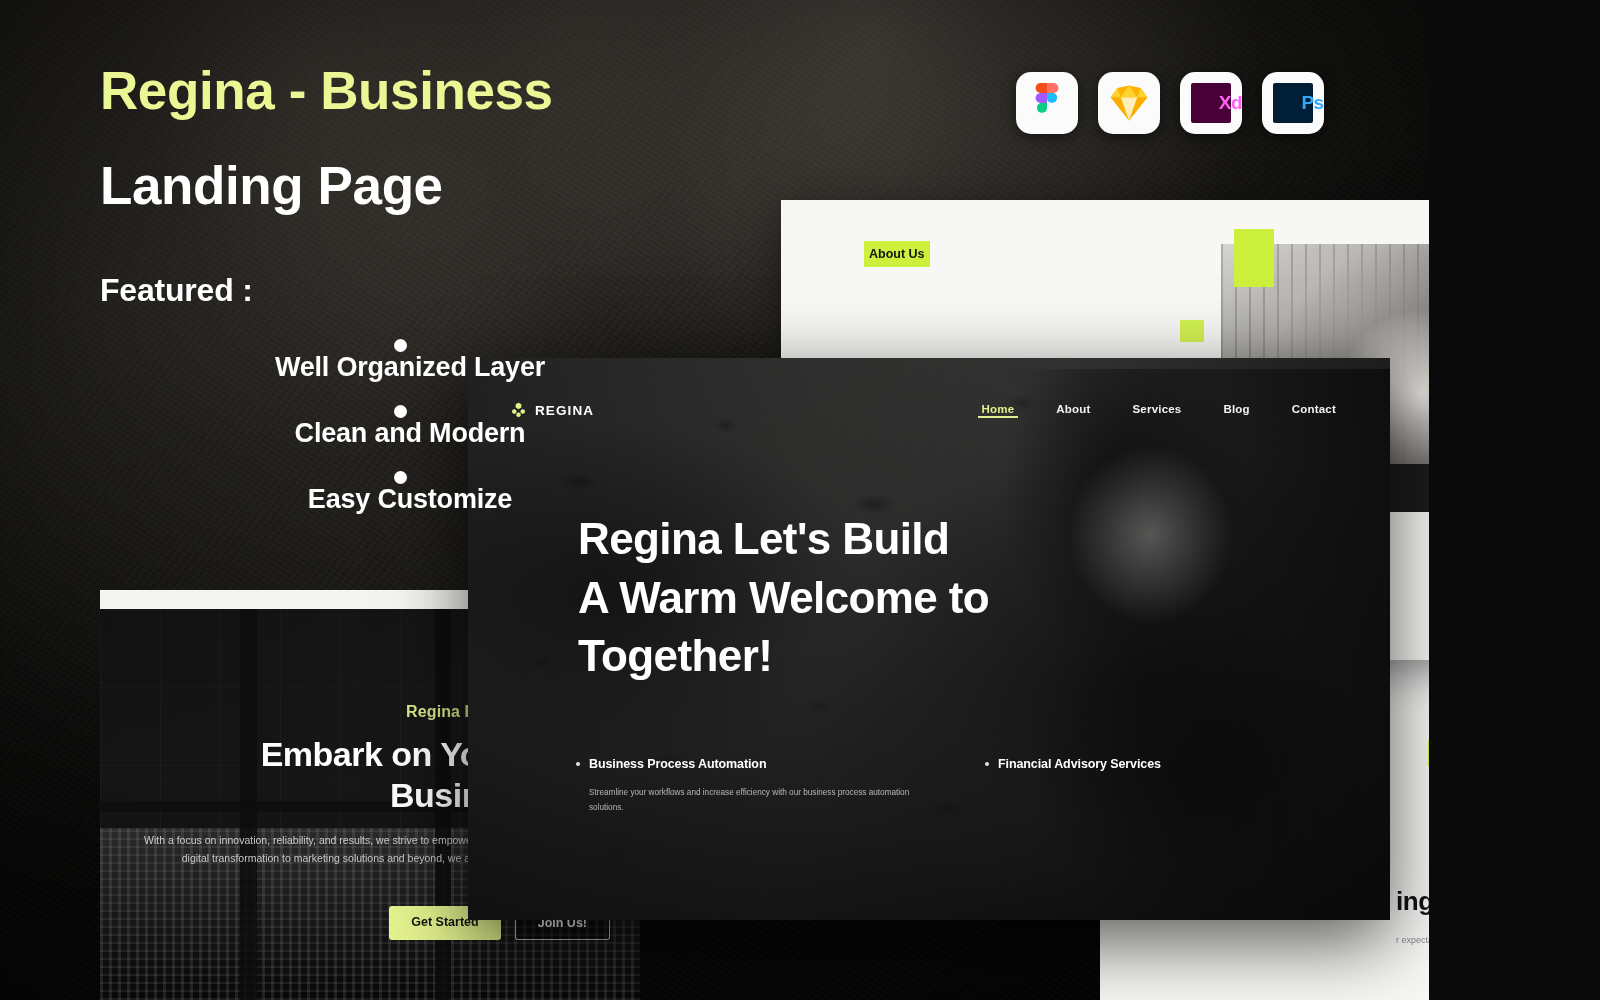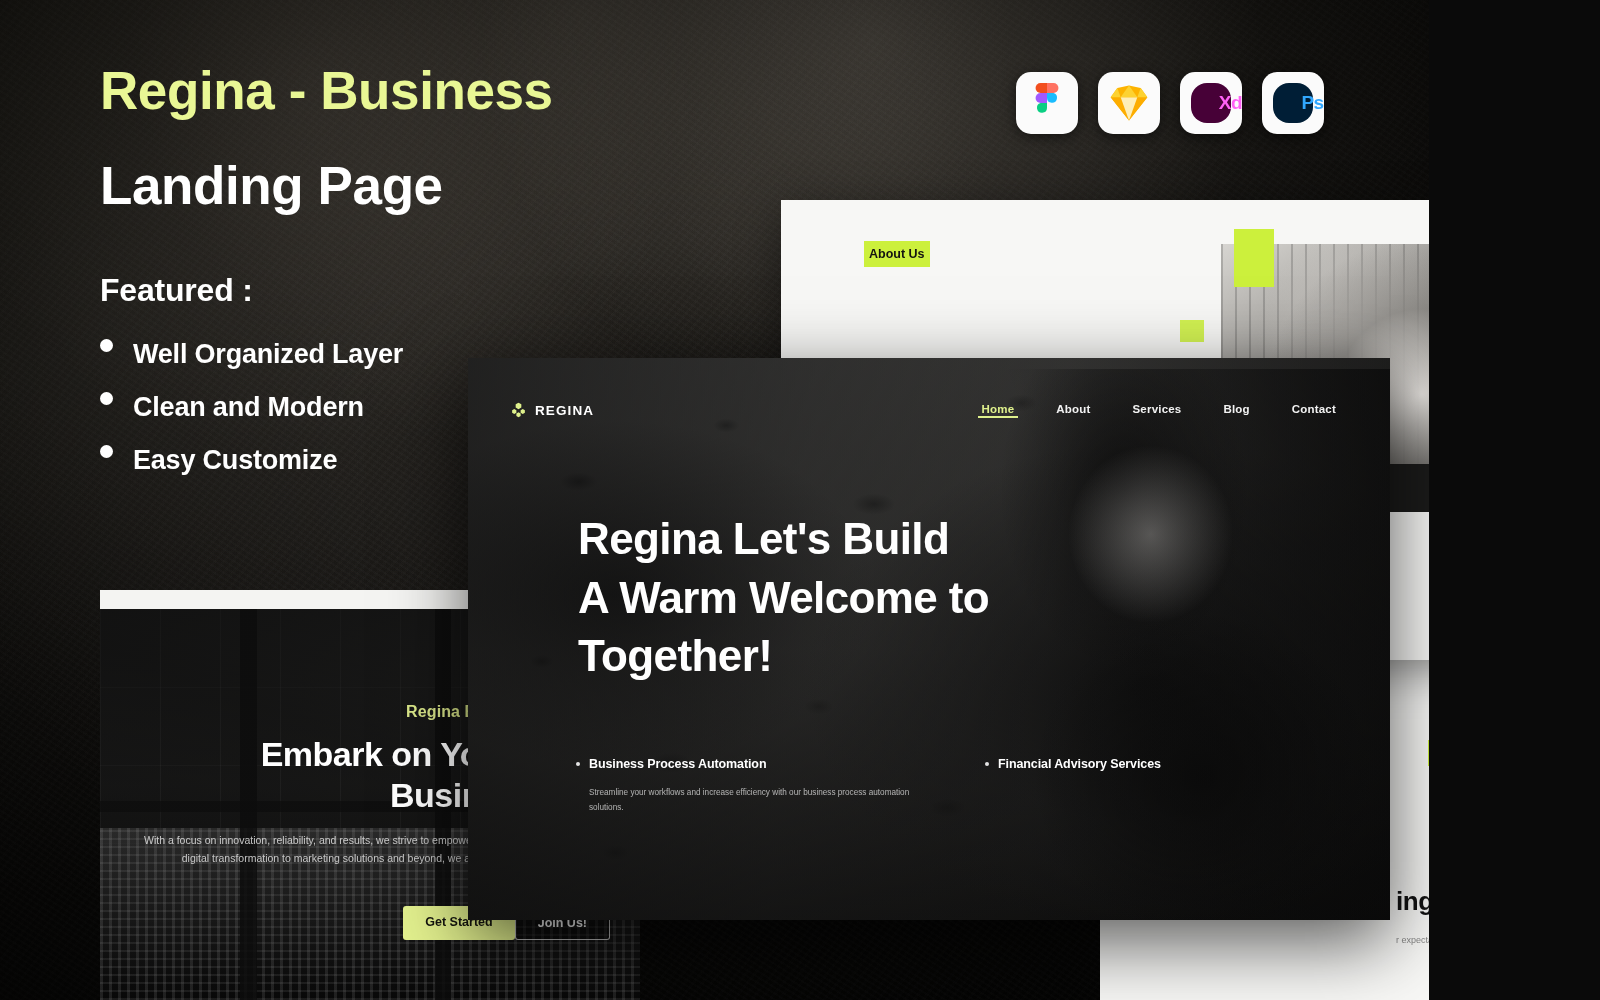--- a/index.html
+++ b/index.html
@@ -67,21 +67,23 @@
   .featured-label {
     margin-top: 58px;
     font-size: 32px;
     font-weight: 700;
     color: #ffffff;
     letter-spacing: -0.2px;
   }
   .feature-list { margin-top: 30px; list-style: none; }
   .feature-item {
     display: flex;
+    align-items: center;
     margin-bottom: 22px;
+    flex-direction: column;
   }
   .feature-dot {
     width: 13px; height: 13px;
     border-radius: 50%;
     background: #ffffff;
     margin-right: 20px;
     flex: 0 0 auto;
   }
   .feature-text {
     font-size: 27px;
@@ -103,21 +105,21 @@
     border-radius: 15px;
     background: #fbfbfb;
     display: flex;
     align-items: center;
     justify-content: center;
     box-shadow: 0 3px 14px rgba(0,0,0,0.55);
   }
   .badge-inner { width: 40px; height: 40px; }
   .badge-sq {
     width: 40px; height: 40px;
-    border-radius: 16px;
+    border-radius: 2px;
     display: flex;
     align-items: center;
     justify-content: center;
     font-weight: 700;
     font-size: 19px;
     letter-spacing: -0.5px;
     padding-left: 39px;
   }
   .badge-xd { background: #470137; color: #ff61f6; }
   .badge-ps { background: #001e36; color: #31a8ff; }
@@ -186,20 +188,21 @@
     font-size: 10.5px;
     line-height: 1.75;
     color: rgba(233,233,233,0.82);
     white-space: nowrap;
   }
   .bl-btns {
     position: absolute;
     left: 0; right: 30px; top: 297px;
     display: flex;
     justify-content: flex-end;
+    gap: 14px;
   }
   .bl-btn {
     padding: 9px 22px;
     font-size: 12.5px;
     font-weight: 600;
     border-radius: 3px;
     white-space: nowrap;
   }
   .bl-btn.primary { background: #e3f18e; color: #15150f; }
   .bl-btn.ghost { background: rgba(0,0,0,0.35); color: #ffffff; border: 1px solid rgba(240,240,240,0.75); }

